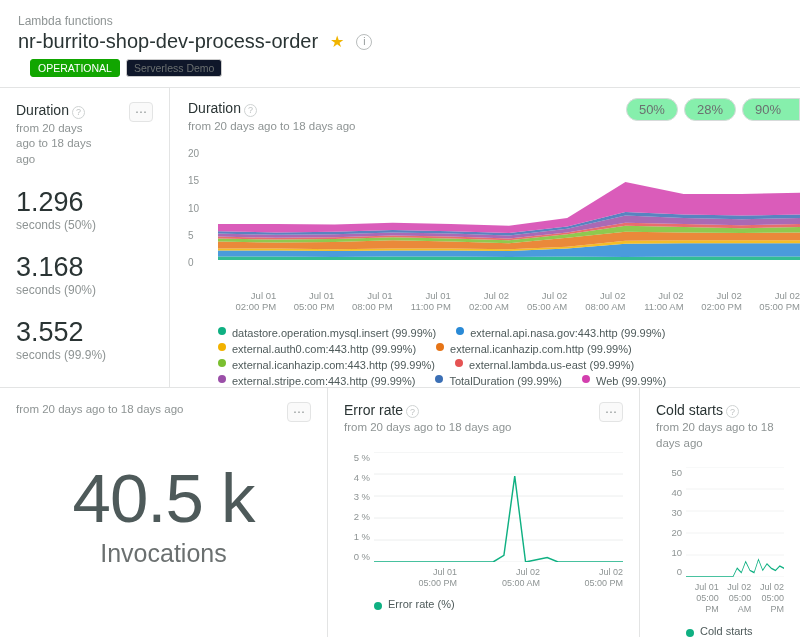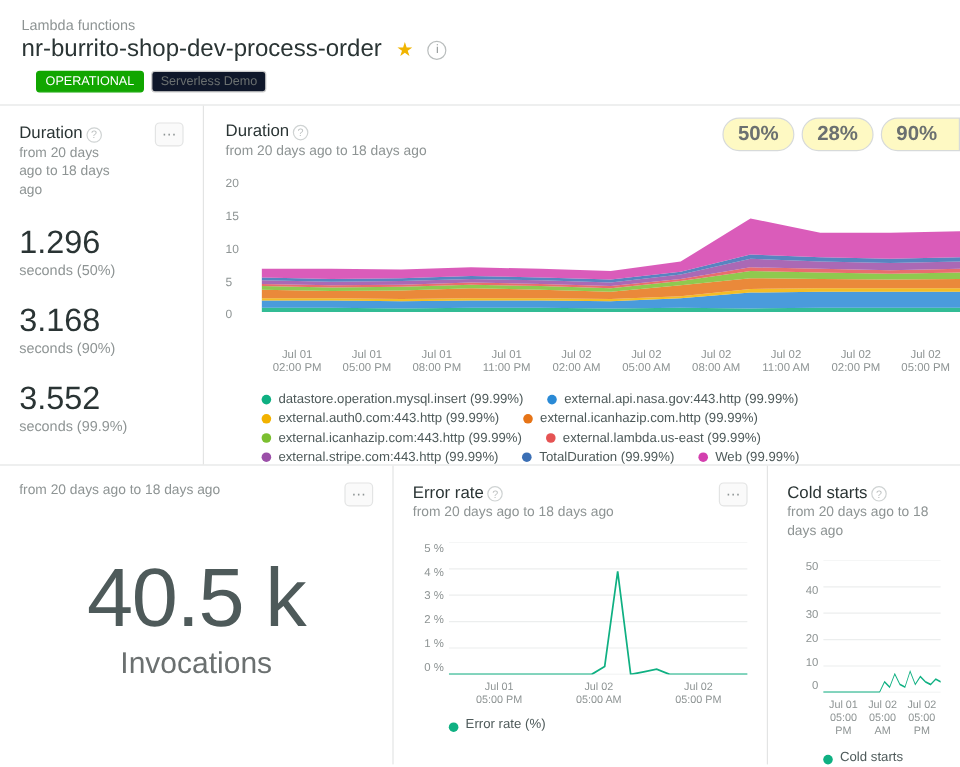--- a/index.html
+++ b/index.html
@@ -30,30 +30,30 @@
   .card-header { display:flex; align-items:flex-start; justify-content:space-between; gap:8px; }
   .more-btn { width:24px; height:20px; border:1px solid #e3e4e4; border-radius:4px; background:#fafafa; display:flex; align-items:center; justify-content:center; color:#8e9494; font-size:12px; cursor:pointer; }
   .help { display:inline-flex; width:13px; height:13px; border:1px solid #cfd3d3; border-radius:50%; font-size:9px; color:#bfc3c3; align-items:center; justify-content:center; margin-left:3px; }
 
   .metric { margin-top:22px; }
   .metric-val { font-size:27px; font-weight:300; color:#2a3434; line-height:1; }
   .metric-sub { font-size:12px; color:#8e9494; margin-top:2px; }
 
   .main { flex:1; padding:12px 0 0 18px; position:relative; overflow:hidden; }
   .pills { position:absolute; top:10px; right:0; display:flex; gap:6px; }
-  .pill { border:1px solid #d7dada; border-radius:14px; padding:3px 12px; font-size:17px; color:#6b7070; background:#fef9c3; cursor:pointer;font-weight:bold; }
+  .pill { border:1px solid #d7dada; border-radius:14px; padding:3px 12px; font-size:13px; color:#6b7070; background:#86efac; cursor:pointer; }
 
   .chart-wrap { margin-top:6px; }
   .yaxis { position:absolute; left:18px; top:60px; display:flex; flex-direction:column; justify-content:space-between; height:120px; font-size:10px; color:#8e9494; }
   .chart { position:relative; margin-left:30px; height:150px; }
   svg.area { width:100%; height:120px; display:block; }
   .xaxis { display:flex; margin-left:30px; font-size:9.5px; color:#8e9494; }
-  .xtick { flex:1; text-align:center; line-height:1.2; border-left:1px solid transparent;}
+  .xtick { flex:1; text-align:right; line-height:1.2; border-left:1px solid transparent;}
   .legend { display:flex; flex-wrap:wrap; gap:4px 20px; margin:14px 0 0 30px; font-size:11px; color:#4e5a5a; }
-  .legend-item { display:flex; align-items:center; gap:6px; white-space:nowrap; }
+  .legend-item { display:flex; align-items:flex-start; gap:6px; white-space:nowrap; }
   .dot { width:8px; height:8px; border-radius:50%; display:inline-block; }
 
   .row2 { display:flex; border-top:1px solid #e3e4e4; }
   .card { border-right:1px solid #e3e4e4; padding:14px 16px 0; position:relative; }
   .card:last-child { border-right:none; }
   .c-invoc { width:328px; }
   .c-err { width:312px; }
   .c-cold { flex:1; min-width:0; }
 
   .big-number { font-size:69px; font-weight:300; color:#4e5a5a; line-height:1; margin-top:42px; text-align:center; letter-spacing:-1px;}

